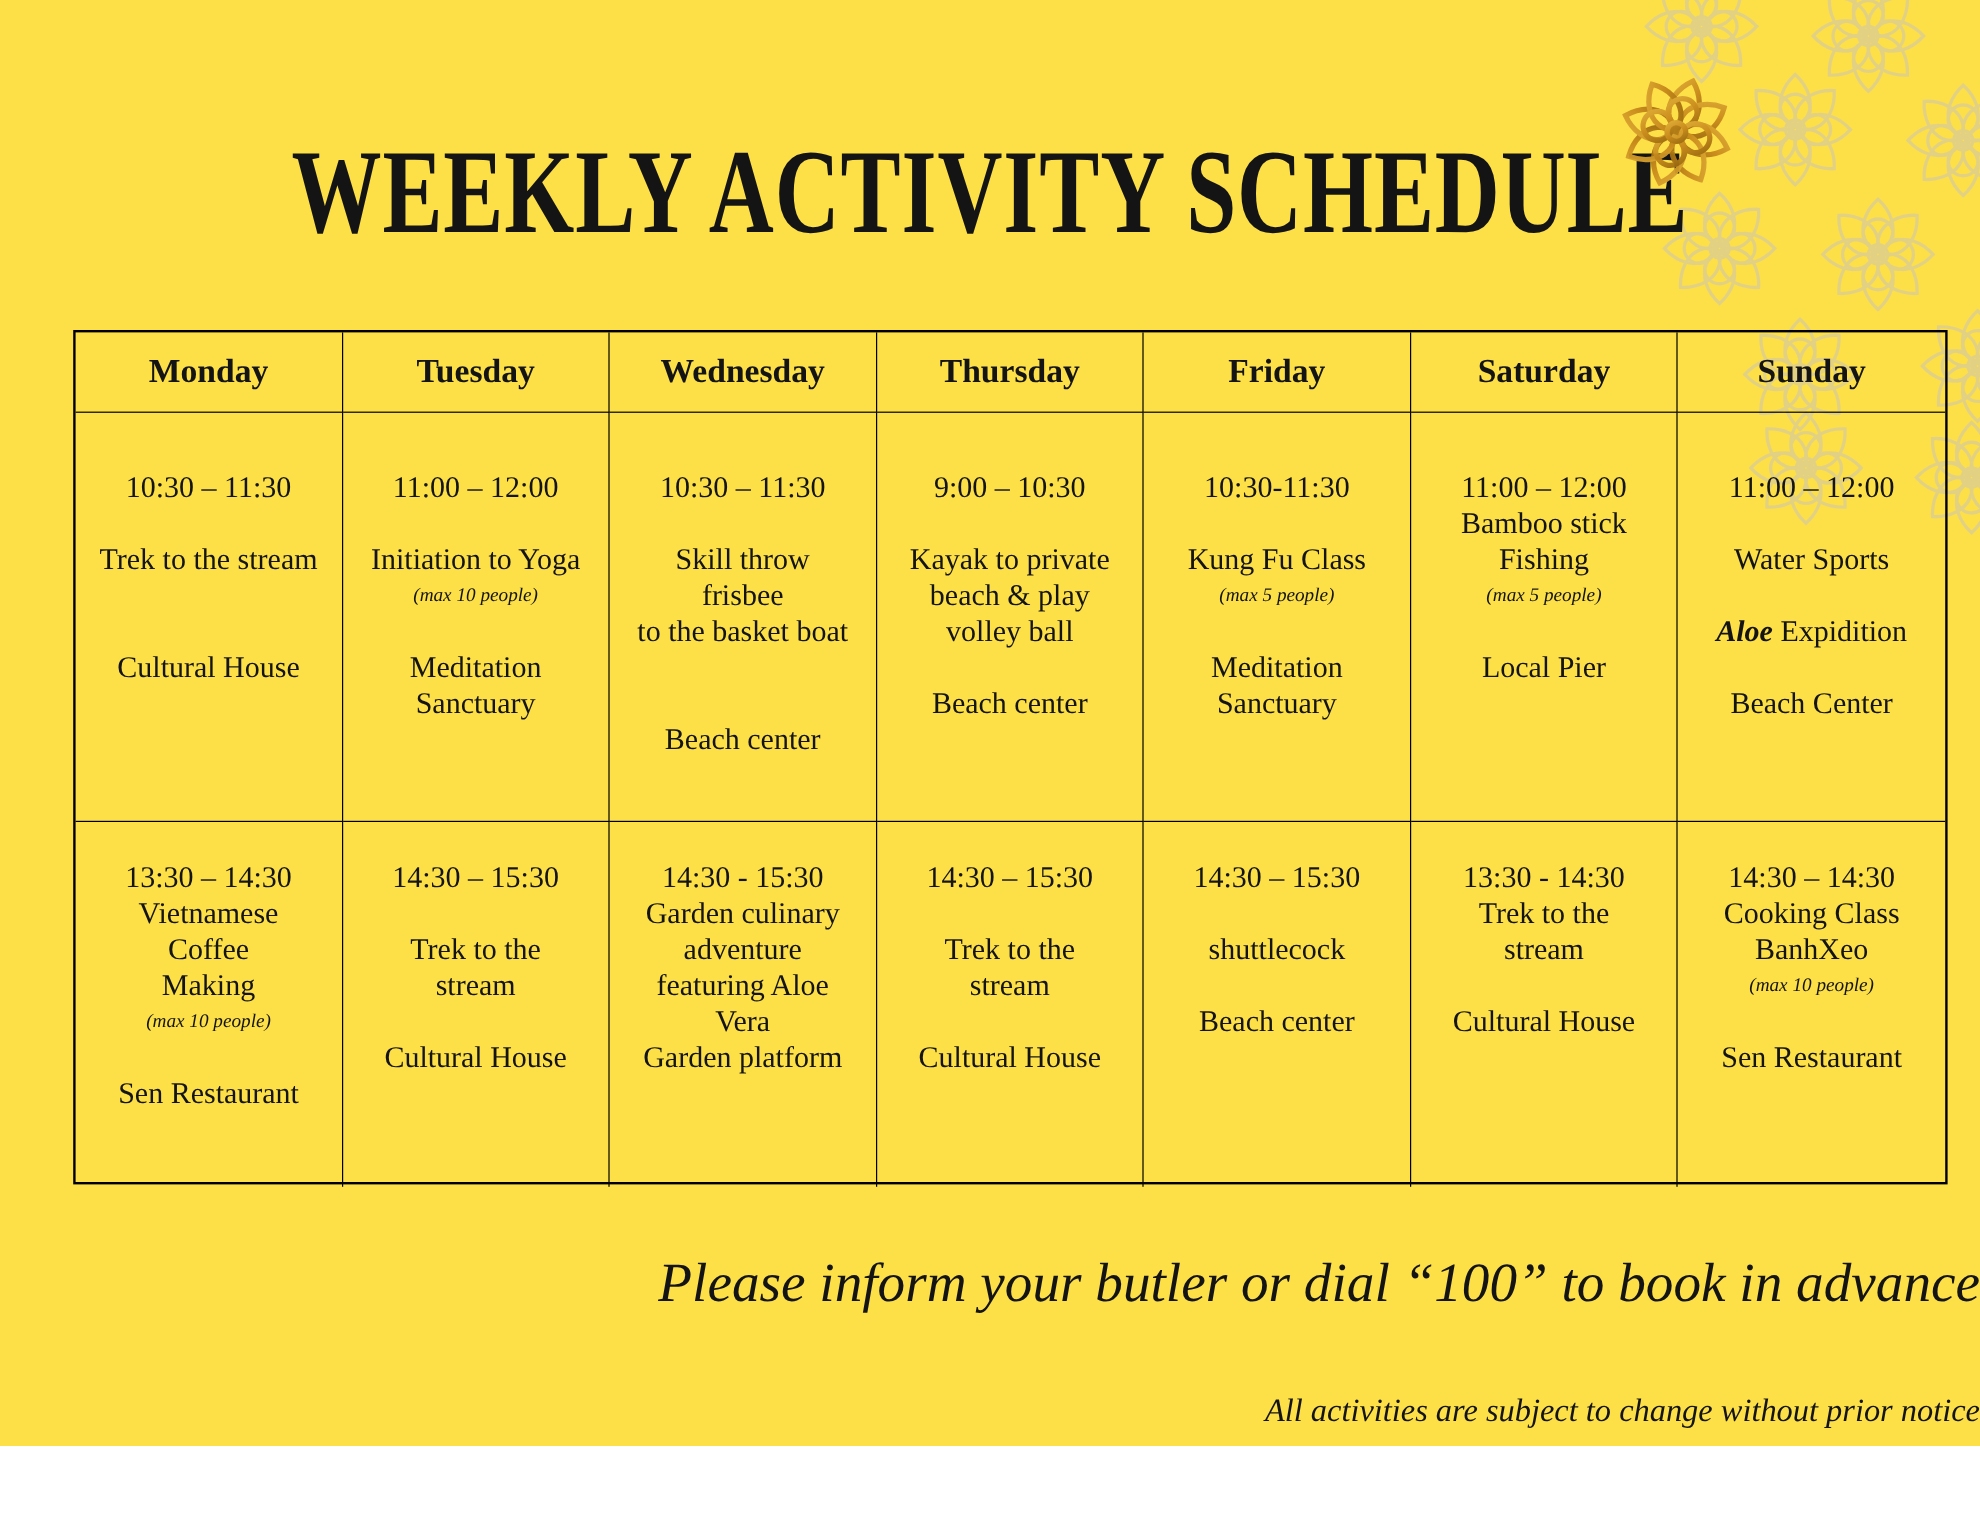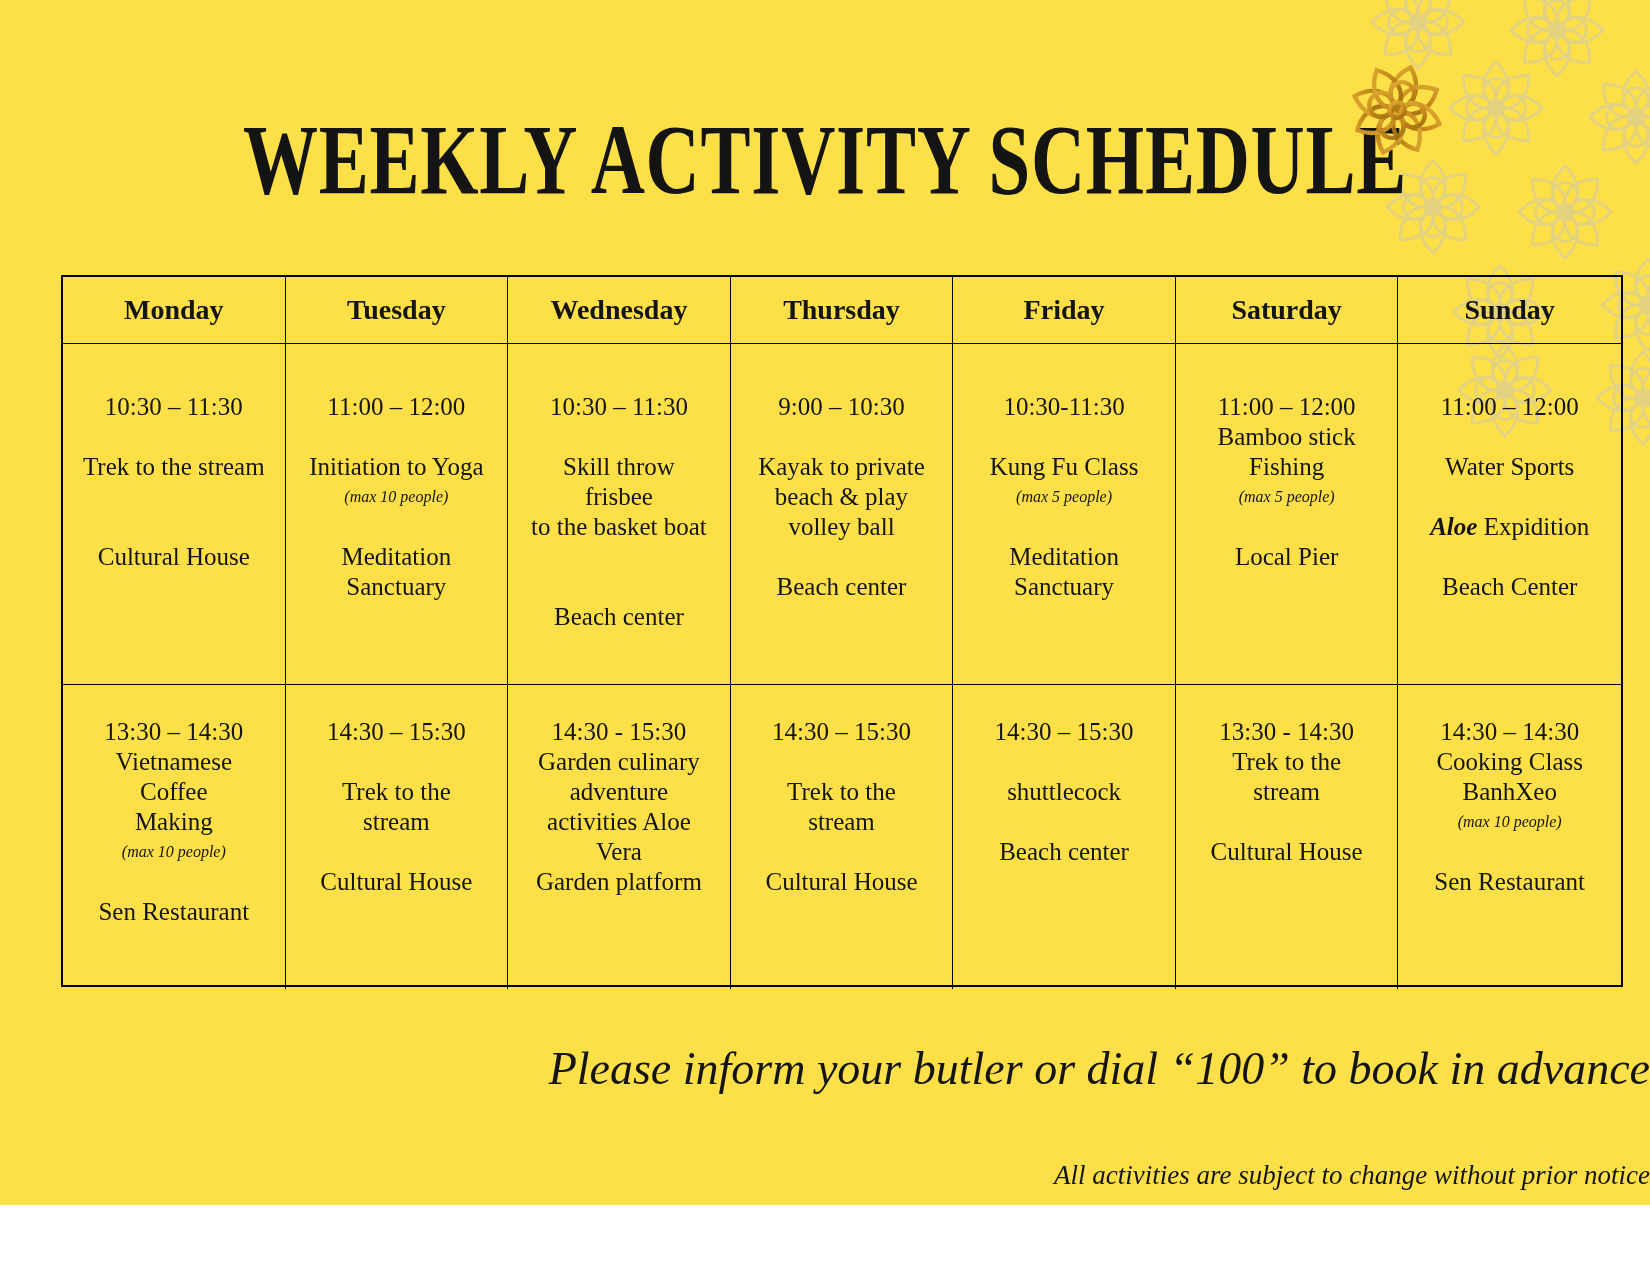--- a/index.html
+++ b/index.html
@@ -150,21 +150,21 @@
       <div class="cell row1 last-row">
         <p class="blk time">14:30 – 15:30</p>
         <p class="blk plain" style="margin-top: 30px;">Trek to the
 stream</p>
         <p class="blk plain" style="margin-top: 30px;">Cultural House</p>
       </div>
       <div class="cell row1 last-row">
         <p class="blk time">14:30 - 15:30</p>
         <p class="blk plain">Garden culinary
 adventure
-activities Aloe
+featuring Aloe
 Vera</p>
         <p class="blk plain">Garden platform</p>
       </div>
       <div class="cell row1 last-row">
         <p class="blk time">14:30 – 15:30</p>
         <p class="blk plain" style="margin-top: 30px;">Trek to the
 stream</p>
         <p class="blk plain" style="margin-top: 30px;">Cultural House</p>
       </div>
       <div class="cell row1 last-row">

